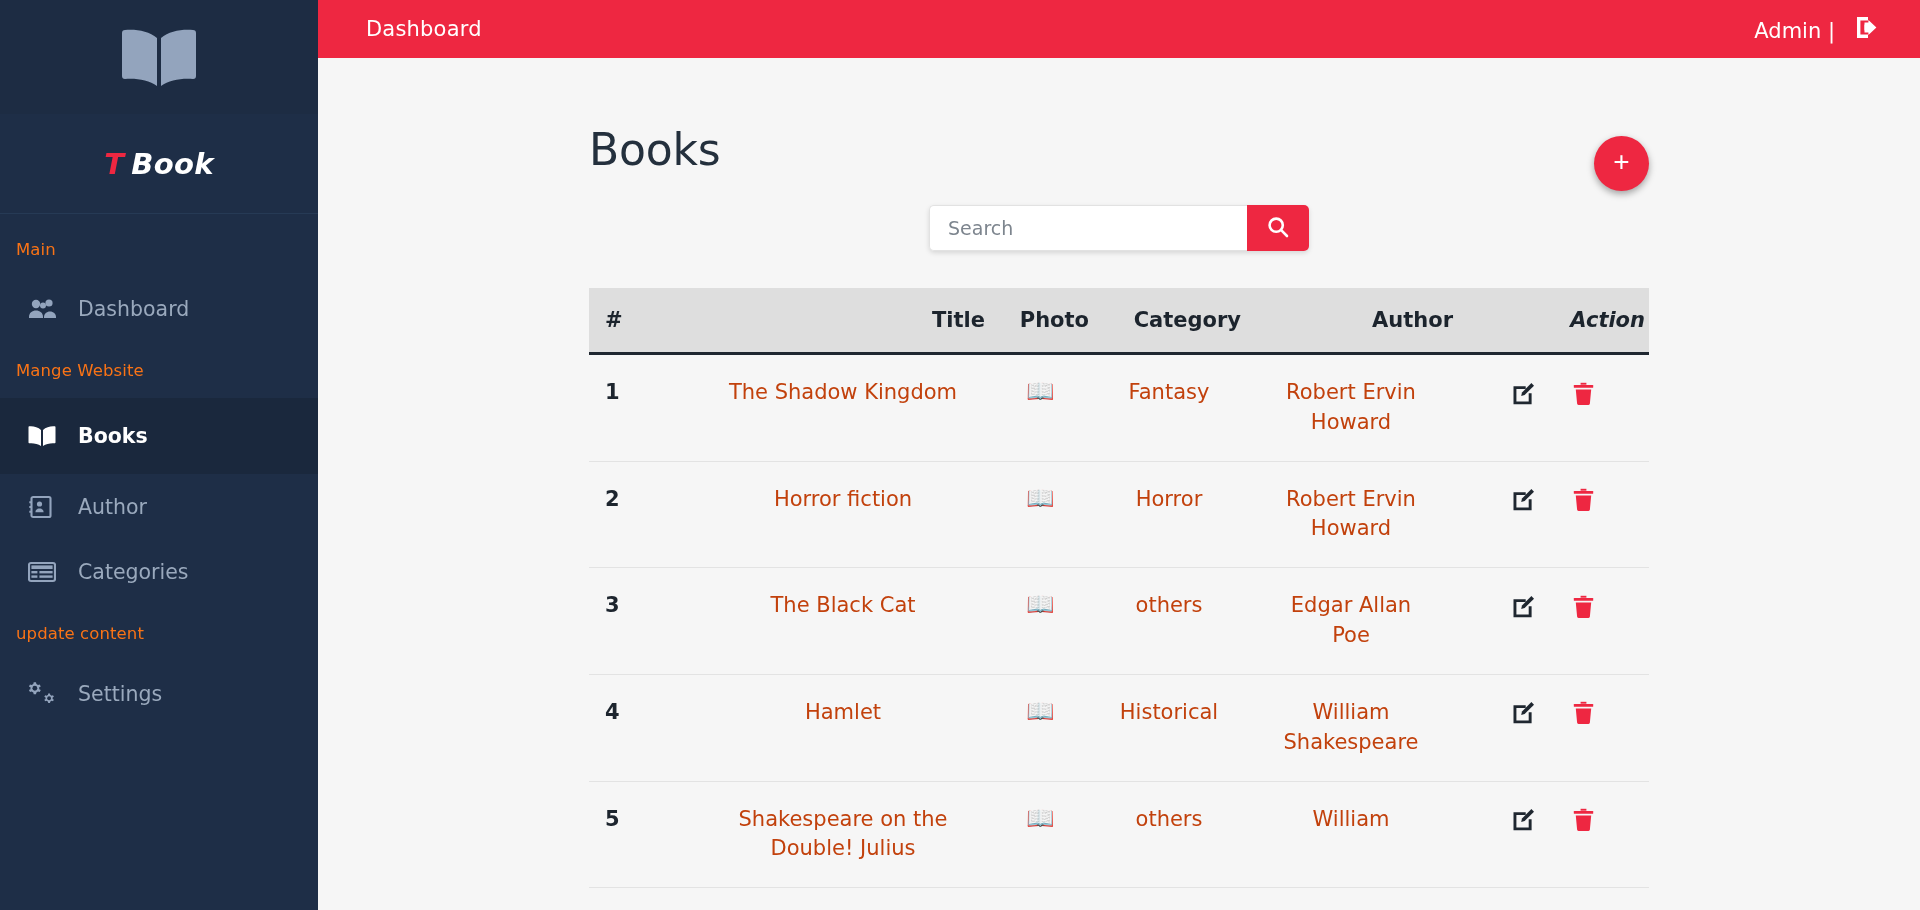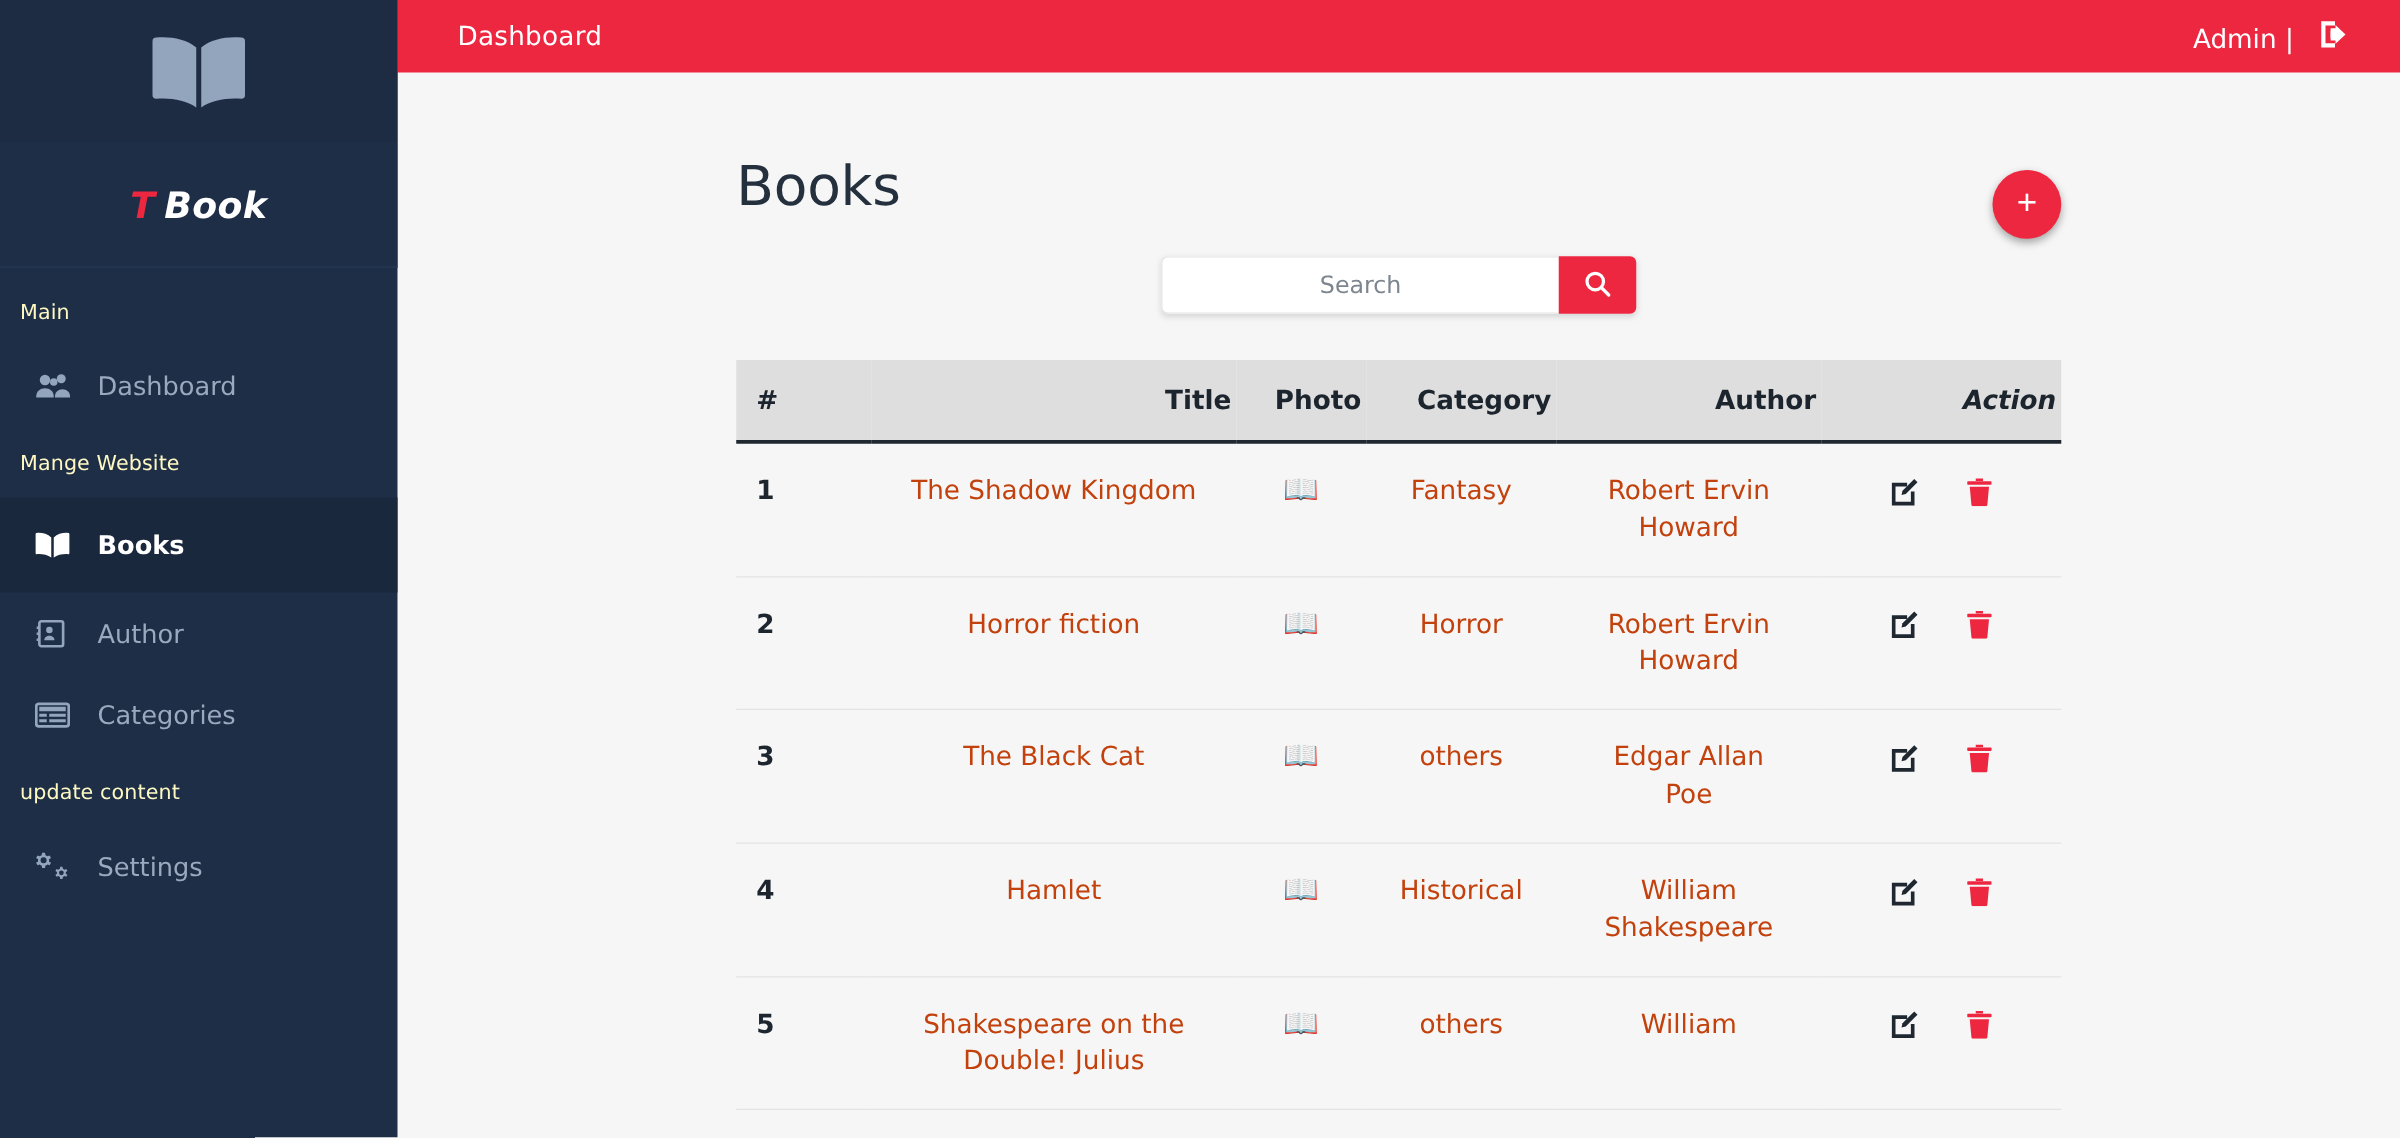--- a/index.html
+++ b/index.html
@@ -30,21 +30,21 @@
     background: #1e2e47;
     border-bottom: 1px solid #263a55;
     font-size: 29px; font-style: italic; font-weight: bold;
     letter-spacing: .3px;
   }
   .brand-name .t { color: #ee2741; margin-right: 7px; }
   .brand-name .rest { color: #ffffff; }
 
   .nav { padding-top: 6px; flex: 1; }
   .nav-heading {
-    color: #fef9c3; font-size: 16.5px;
+    color: #f97316; font-size: 16.5px;
     padding: 20px 0 18px 16px;
     letter-spacing: .1px;
   }
   .nav-item {
     display: flex; align-items: center;
     padding: 20px 0 20px 28px;
     color: #9aa9bd; font-size: 20.5px;
     text-decoration: none;
     cursor: pointer;
   }
@@ -103,21 +103,21 @@
     display: flex; width: 380px;
     box-shadow: 0 2px 5px rgba(0,0,0,.13);
     border-radius: 5px;
   }
   .search-input {
     flex: 1; height: 46px;
     border: 1px solid #e2e2e2; border-right: none;
     border-radius: 5px 0 0 5px;
     padding: 0 18px; font-size: 19px;
     color: #3c4651; background: #fff;
-    font-family: inherit; outline: none; text-align: center;
+    font-family: inherit; outline: none;
   }
   .search-input::placeholder { color: #7d858e; }
   .search-btn {
     width: 62px; height: 46px;
     background: #ee2741; border: none; cursor: pointer;
     border-radius: 0 5px 5px 0;
     display: flex; align-items: center; justify-content: center;
   }
 
   

